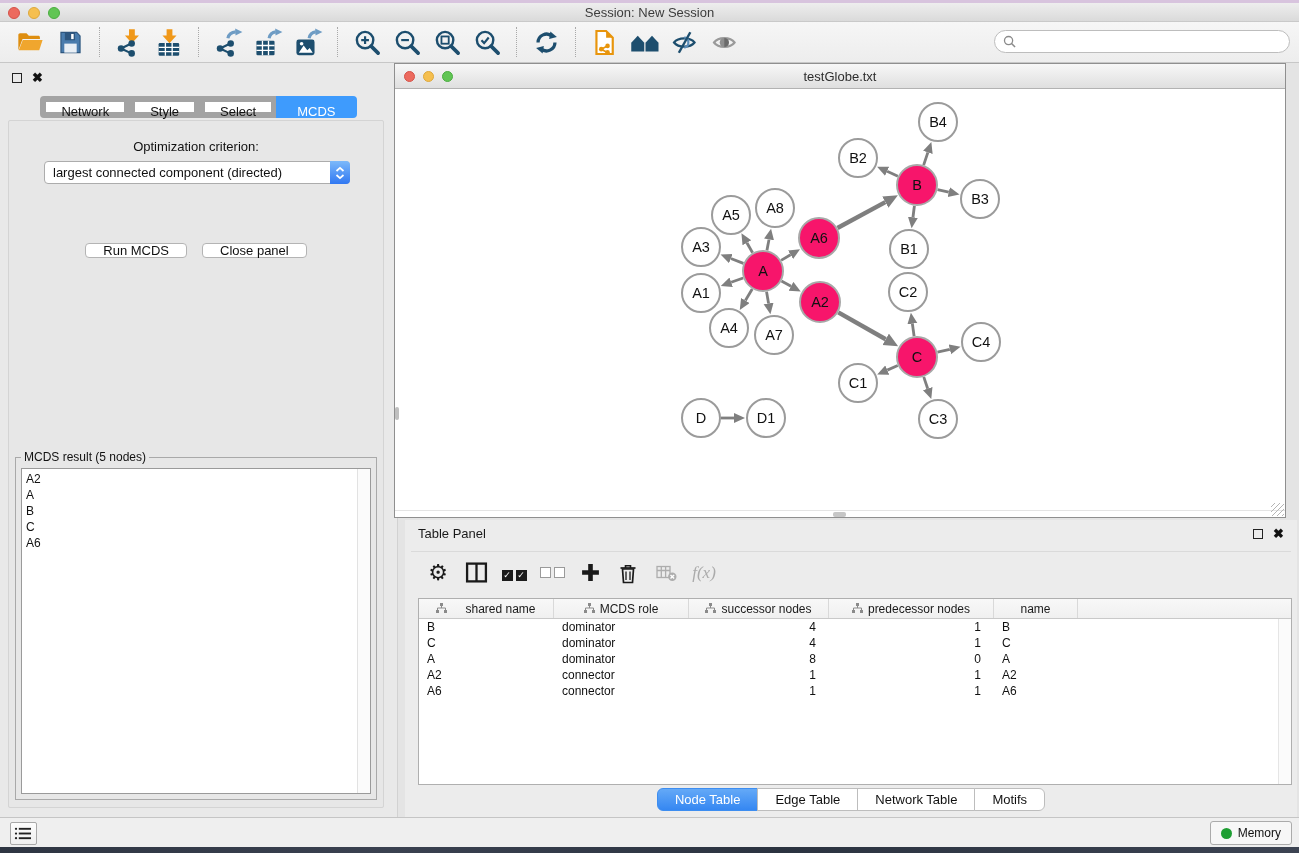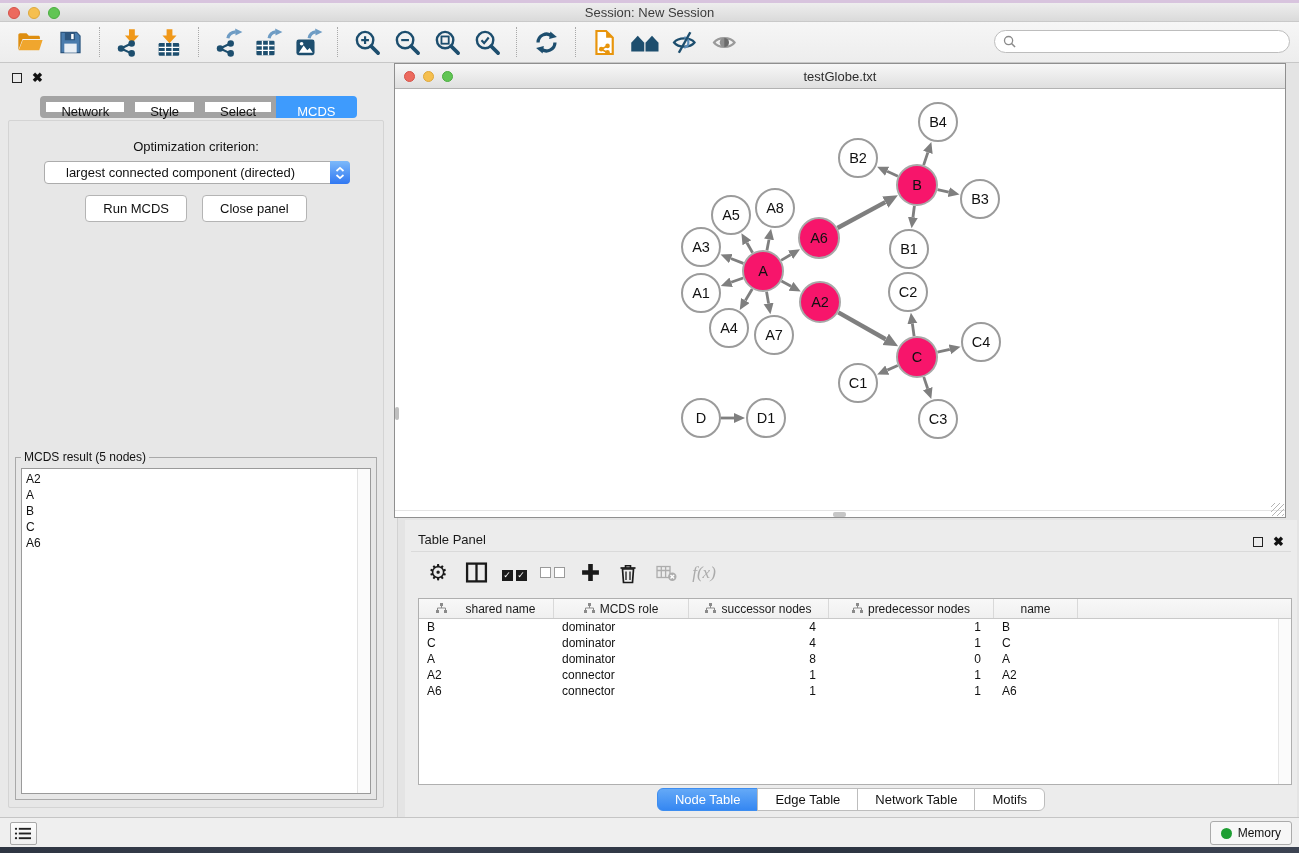--- a/index.html
+++ b/index.html
@@ -48,26 +48,26 @@
   .cp-tab { height:22px; line-height:20px; padding:0 15px; background:#fff; border:6px solid #a3a3a3;
     font-size:13px; color:#111; margin-left:-1px; }
   .cp-tab:first-child { border-radius:4px 0 0 4px; margin-left:0; }
   .cp-tab:last-child { border-radius:0 4px 4px 0; }
   .cp-tab.selected { background:#3E9BFD; border-color:#3E9BFD; color:#fff; }
   #cp-body { position:absolute; left:8px; top:57px; width:376px; height:688px;
     background:#E7E7E7; border:1px solid #D4D4D4; border-radius:2px; }
   #opt-label { position:absolute; left:0; top:18px; width:100%; text-align:center; font-size:13px; color:#111; }
   #criterion { position:absolute; left:35px; top:40px; width:306px; height:23px; background:#fff;
     border:1px solid #ACACAC; border-radius:4px; display:flex; align-items:center; }
-  #criterion .val { flex:1; font-size:13px; color:#111; padding-left:8px; white-space:nowrap; overflow:hidden;margin-left:13px; }
+  #criterion .val { flex:1; font-size:13px; color:#111; padding-left:8px; white-space:nowrap; overflow:hidden; }
   #criterion .stepper { width:20px; height:23px; margin-right:-1px; border-radius:0 4px 4px 0;
     background:linear-gradient(#7CB9FA,#3178F2); display:flex; align-items:center; justify-content:center; }
   .cp-btn-row { position:absolute; left:0; top:74px; width:100%; display:flex; justify-content:center; gap:15px; }
-  .cp-btn { height:27px; padding:0 17px; background:#fff; border:1px solid #B4B4B4; border-radius:4px;
-    font-size:13px; color:#111; display:flex; align-items:center; }
+  .cp-btn { height:15px; padding:0 17px; background:#fff; border:1px solid #B4B4B4; border-radius:4px;
+    font-size:13px; color:#111; display:flex; align-items:center;margin-top:48px; }
   #result-box { position:absolute; left:6px; top:336px; width:362px; height:343px;
     border:1px solid #A9A9A9; }
   #result-list { position:absolute; left:5px; top:10px; right:5px; bottom:5px; background:#fff;
     border:1px solid #9A9A9A; overflow:hidden; }
   #result-items { padding:2px 0 0 4px; }
   .result-item { font-size:12px; line-height:16px; color:#111; }
   #result-scroll { position:absolute; right:0; top:0; bottom:0; width:13px; background:#FBFBFB; border-left:1px solid #E2E2E2; }
 
   
   #net-window { left:394px; top:0; width:892px; height:455px; background:#0c4a6e; border:1px solid #8F8F8F; }
@@ -79,21 +79,21 @@
   #net-titlebar .light { width:11px; height:11px; }
   #net-canvas { position:absolute; left:0; top:25px; width:890px; height:428px; background:#fff; }
   #net-vscroll { position:absolute; left:0; top:343px; width:4px; height:13px; background:#BFBFBF; border-radius:2px; }
   #net-hscroll { position:absolute; left:0; bottom:0; width:100%; height:7px; border-top:1px solid #E4E4E4; }
   #net-hscroll .thumb { position:absolute; left:438px; top:1px; width:13px; height:5px; background:#C6C6C6; border-radius:2px; }
   #net-grip { position:absolute; right:1px; bottom:1px; width:13px; height:13px;
     background:repeating-linear-gradient(135deg, transparent 0 2.5px, #B5B5B5 2.5px 3.5px); }
 
   
   #table-panel { left:405px; top:457px; width:892px; height:297px; background:#ECECEC; }
-  #tp-header { position:absolute; left:0; top:0; width:100%; height:27px; display:flex; align-items:flex-end; padding:0 13px; }
+  #tp-header { position:absolute; left:0; top:0; width:100%; height:27px; display:flex; align-items:center; padding:0 13px; }
   #tp-header .tp-title { font-size:13px; color:#1A1A1A; flex:1; }
   #tp-toolbar { position:absolute; left:6px; top:31px; width:880px; height:42px; border-top:1px solid #DADADA;
     display:flex; align-items:center; padding-left:8px; }
   .tp-btn { height:32px; min-width:30px; display:flex; align-items:center; justify-content:center; margin:0 4px; }
   .gear-glyph { font-size:22px; color:#1A1A1A; line-height:30px; }
   .chk { width:11px; height:11px; background:#1C1C1C; color:#fff; font-size:9px; line-height:11px; text-align:center; display:inline-block; margin:0 1.5px; }
   .unchk { width:11px; height:11px; border:1.5px solid #9A9A9A; display:inline-block; margin:0 1.5px; background:#fff; }
   .fx-glyph { font-family:"Liberation Serif",serif; font-style:italic; font-size:17px; color:#ABABAB; }
 
   #data-table { position:absolute; left:13px; top:78px; width:874px; height:187px; background:#fff; border:1px solid #AFAFAF; overflow:hidden; }

